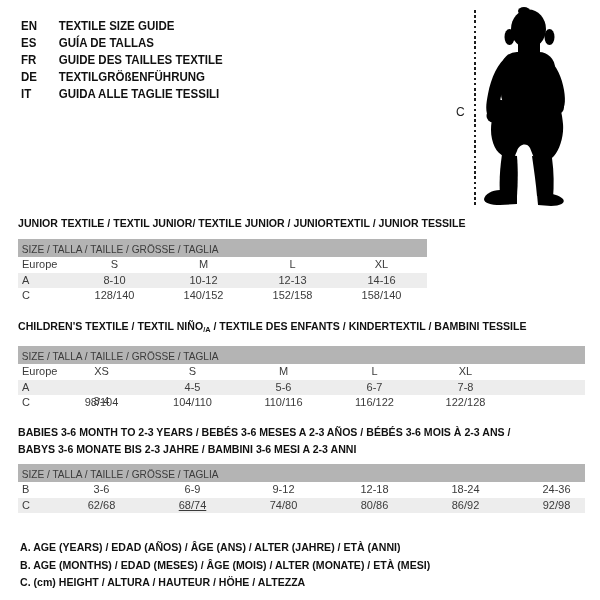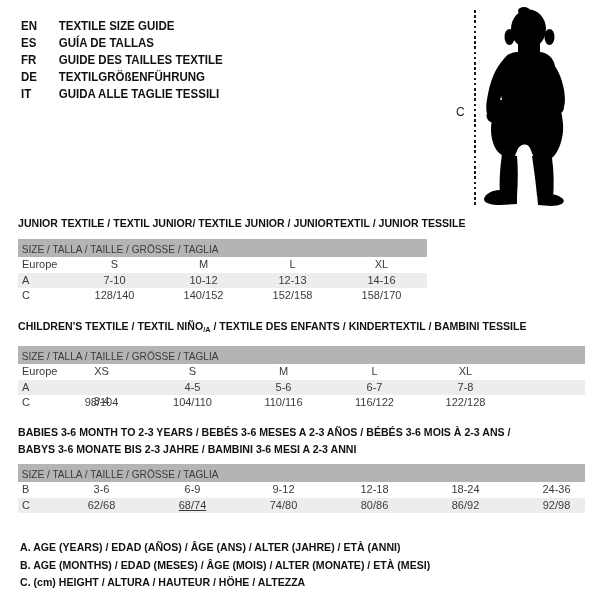--- a/index.html
+++ b/index.html
@@ -96,31 +96,31 @@
   <div>
       <div class="trow">
         <span class="tlabel" style="width: 52px;">Europe</span>
         <span class="tcell" style="width: 89px;">S</span>
         <span class="tcell" style="width: 89px;">M</span>
         <span class="tcell" style="width: 89px;">L</span>
         <span class="tcell" style="width: 89px;">XL</span>
       </div>
       <div class="trow shaded">
         <span class="tlabel" style="width: 52px;">A</span>
-        <span class="tcell" style="width: 89px;">7-10</span>
+        <span class="tcell" style="width: 89px;">8-10</span>
         <span class="tcell" style="width: 89px;">10-12</span>
         <span class="tcell" style="width: 89px;">12-13</span>
         <span class="tcell" style="width: 89px;">14-16</span>
       </div>
       <div class="trow">
         <span class="tlabel" style="width: 52px;">C</span>
         <span class="tcell" style="width: 89px;">128/140</span>
         <span class="tcell" style="width: 89px;">140/152</span>
         <span class="tcell" style="width: 89px;">152/158</span>
-        <span class="tcell" style="width: 89px;">158/170</span>
+        <span class="tcell" style="width: 89px;">158/140</span>
       </div>
     </div>
 </div>
 
 <div class="ttitle condensed" style="top:320px">
   <span>CHILDREN'S TEXTILE / TEXTIL NIÑO</span><span class="sub">/A</span><span> / TEXTILE DES ENFANTS / KINDERTEXTIL / BAMBINI TESSILE</span>
 </div>
 <div class="table t-wide" style="top:346px">
   <div class="thead">
     <span class="condensed">SIZE / TALLA / TAILLE / GRÖSSE / TAGLIA</span>

